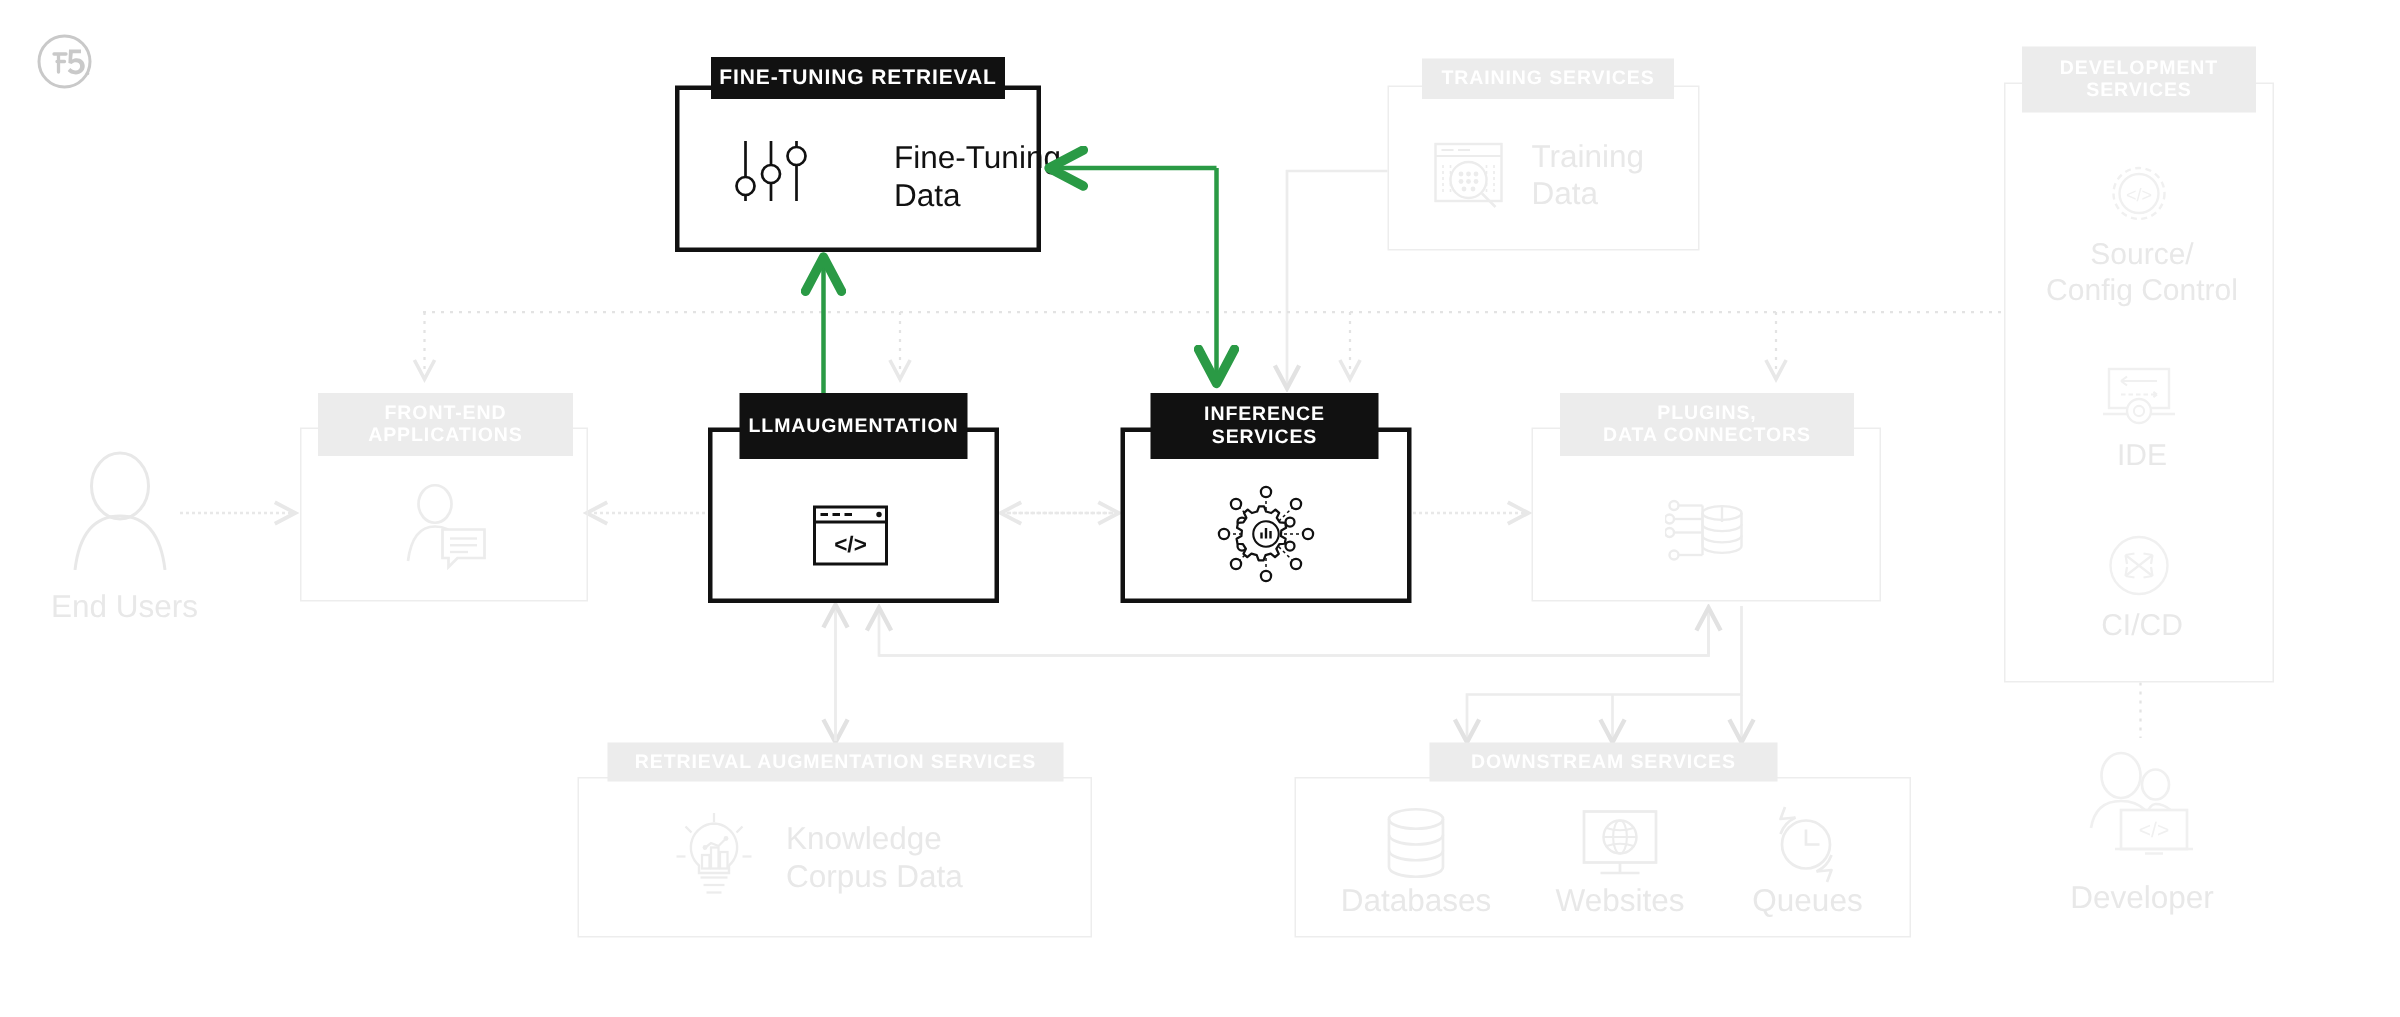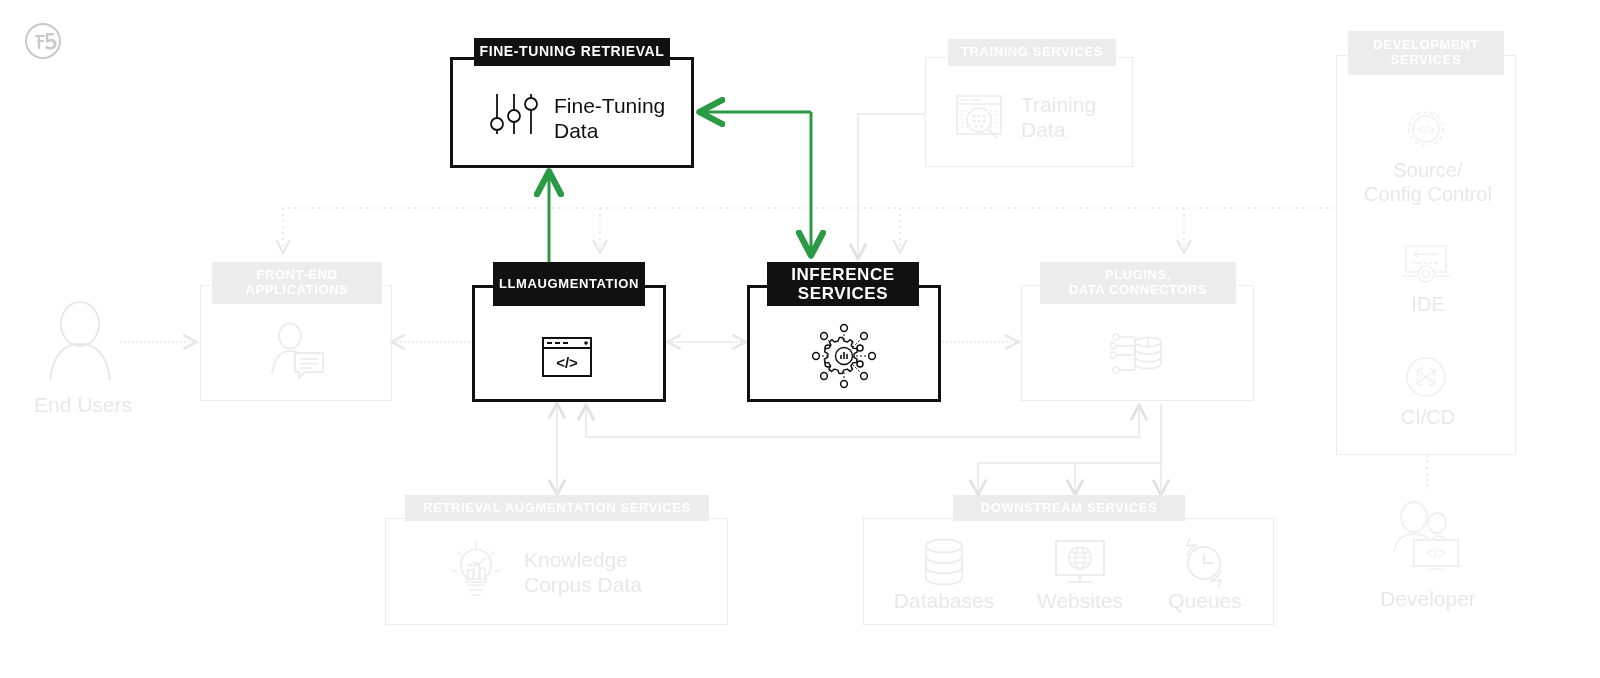--- a/index.html
+++ b/index.html
@@ -16,21 +16,21 @@
 
   
   .chip{position:absolute;box-sizing:border-box;display:flex;align-items:center;
         justify-content:center;text-align:center;font-weight:bold;
         letter-spacing:.6px;line-height:1.12;}
   .chip.active{background:#111111;color:#ffffff;}
   .chip.muted{background:#ececec;color:#ffffff;}
 
   
   .lbl{position:absolute;color:#e8e8e8;font-weight:400;line-height:1.2;}
-  .lbl.dark{color:#111111;}
+  .lbl.dark{color:#111111;margin-left:42px;}
 
   
   svg.layer{position:absolute;left:0;top:0;width:1600px;height:678px;overflow:visible;}
   svg.layer.top{pointer-events:none;}
 
   .f5logo{position:absolute;left:24px;top:22px;width:40px;height:40px;}
 </style>
 </head>
 <body>
 
@@ -218,21 +218,21 @@
           <line x1="6" y1="7" x2="11" y2="7"></line>
           <line x1="14" y1="7" x2="19" y2="7"></line>
           <line x1="22" y1="7" x2="27" y2="7"></line>
         </g>
       <circle cx="45" cy="7" r="1.8" fill="#111"></circle>
       <text x="26" y="32" font-size="15" fill="#111" text-anchor="middle" font-weight="bold" font-family="Liberation Sans, sans-serif">&lt;/&gt;</text>
     </svg>
   </div>
 
   <div class="group active" style="left:747px;top:285px;width:194px;height:117px;"></div>
-  <div class="chip active" style="left:767px;top:262px;width:152px;height:44px;font-size:17px;flex-direction:column;">
+  <div class="chip active" style="left:767px;top:262px;width:152px;height:44px;font-size:13px;flex-direction:column;">
     <span>INFERENCE</span>
     <span>SERVICES</span>
   </div>
   <div class="abs" style="left:806px;top:318px;width:76px;height:76px;">
     <svg viewBox="0 0 76 76" width="76" height="76">
       <g stroke="#111" stroke-width="1" stroke-dasharray="2 2">
         <line x1="38" y1="38" x2="38" y2="12"></line>
           <line x1="38" y1="38" x2="38" y2="64"></line>
         <line x1="38" y1="38" x2="12" y2="38"></line>
           <line x1="38" y1="38" x2="64" y2="38"></line>

